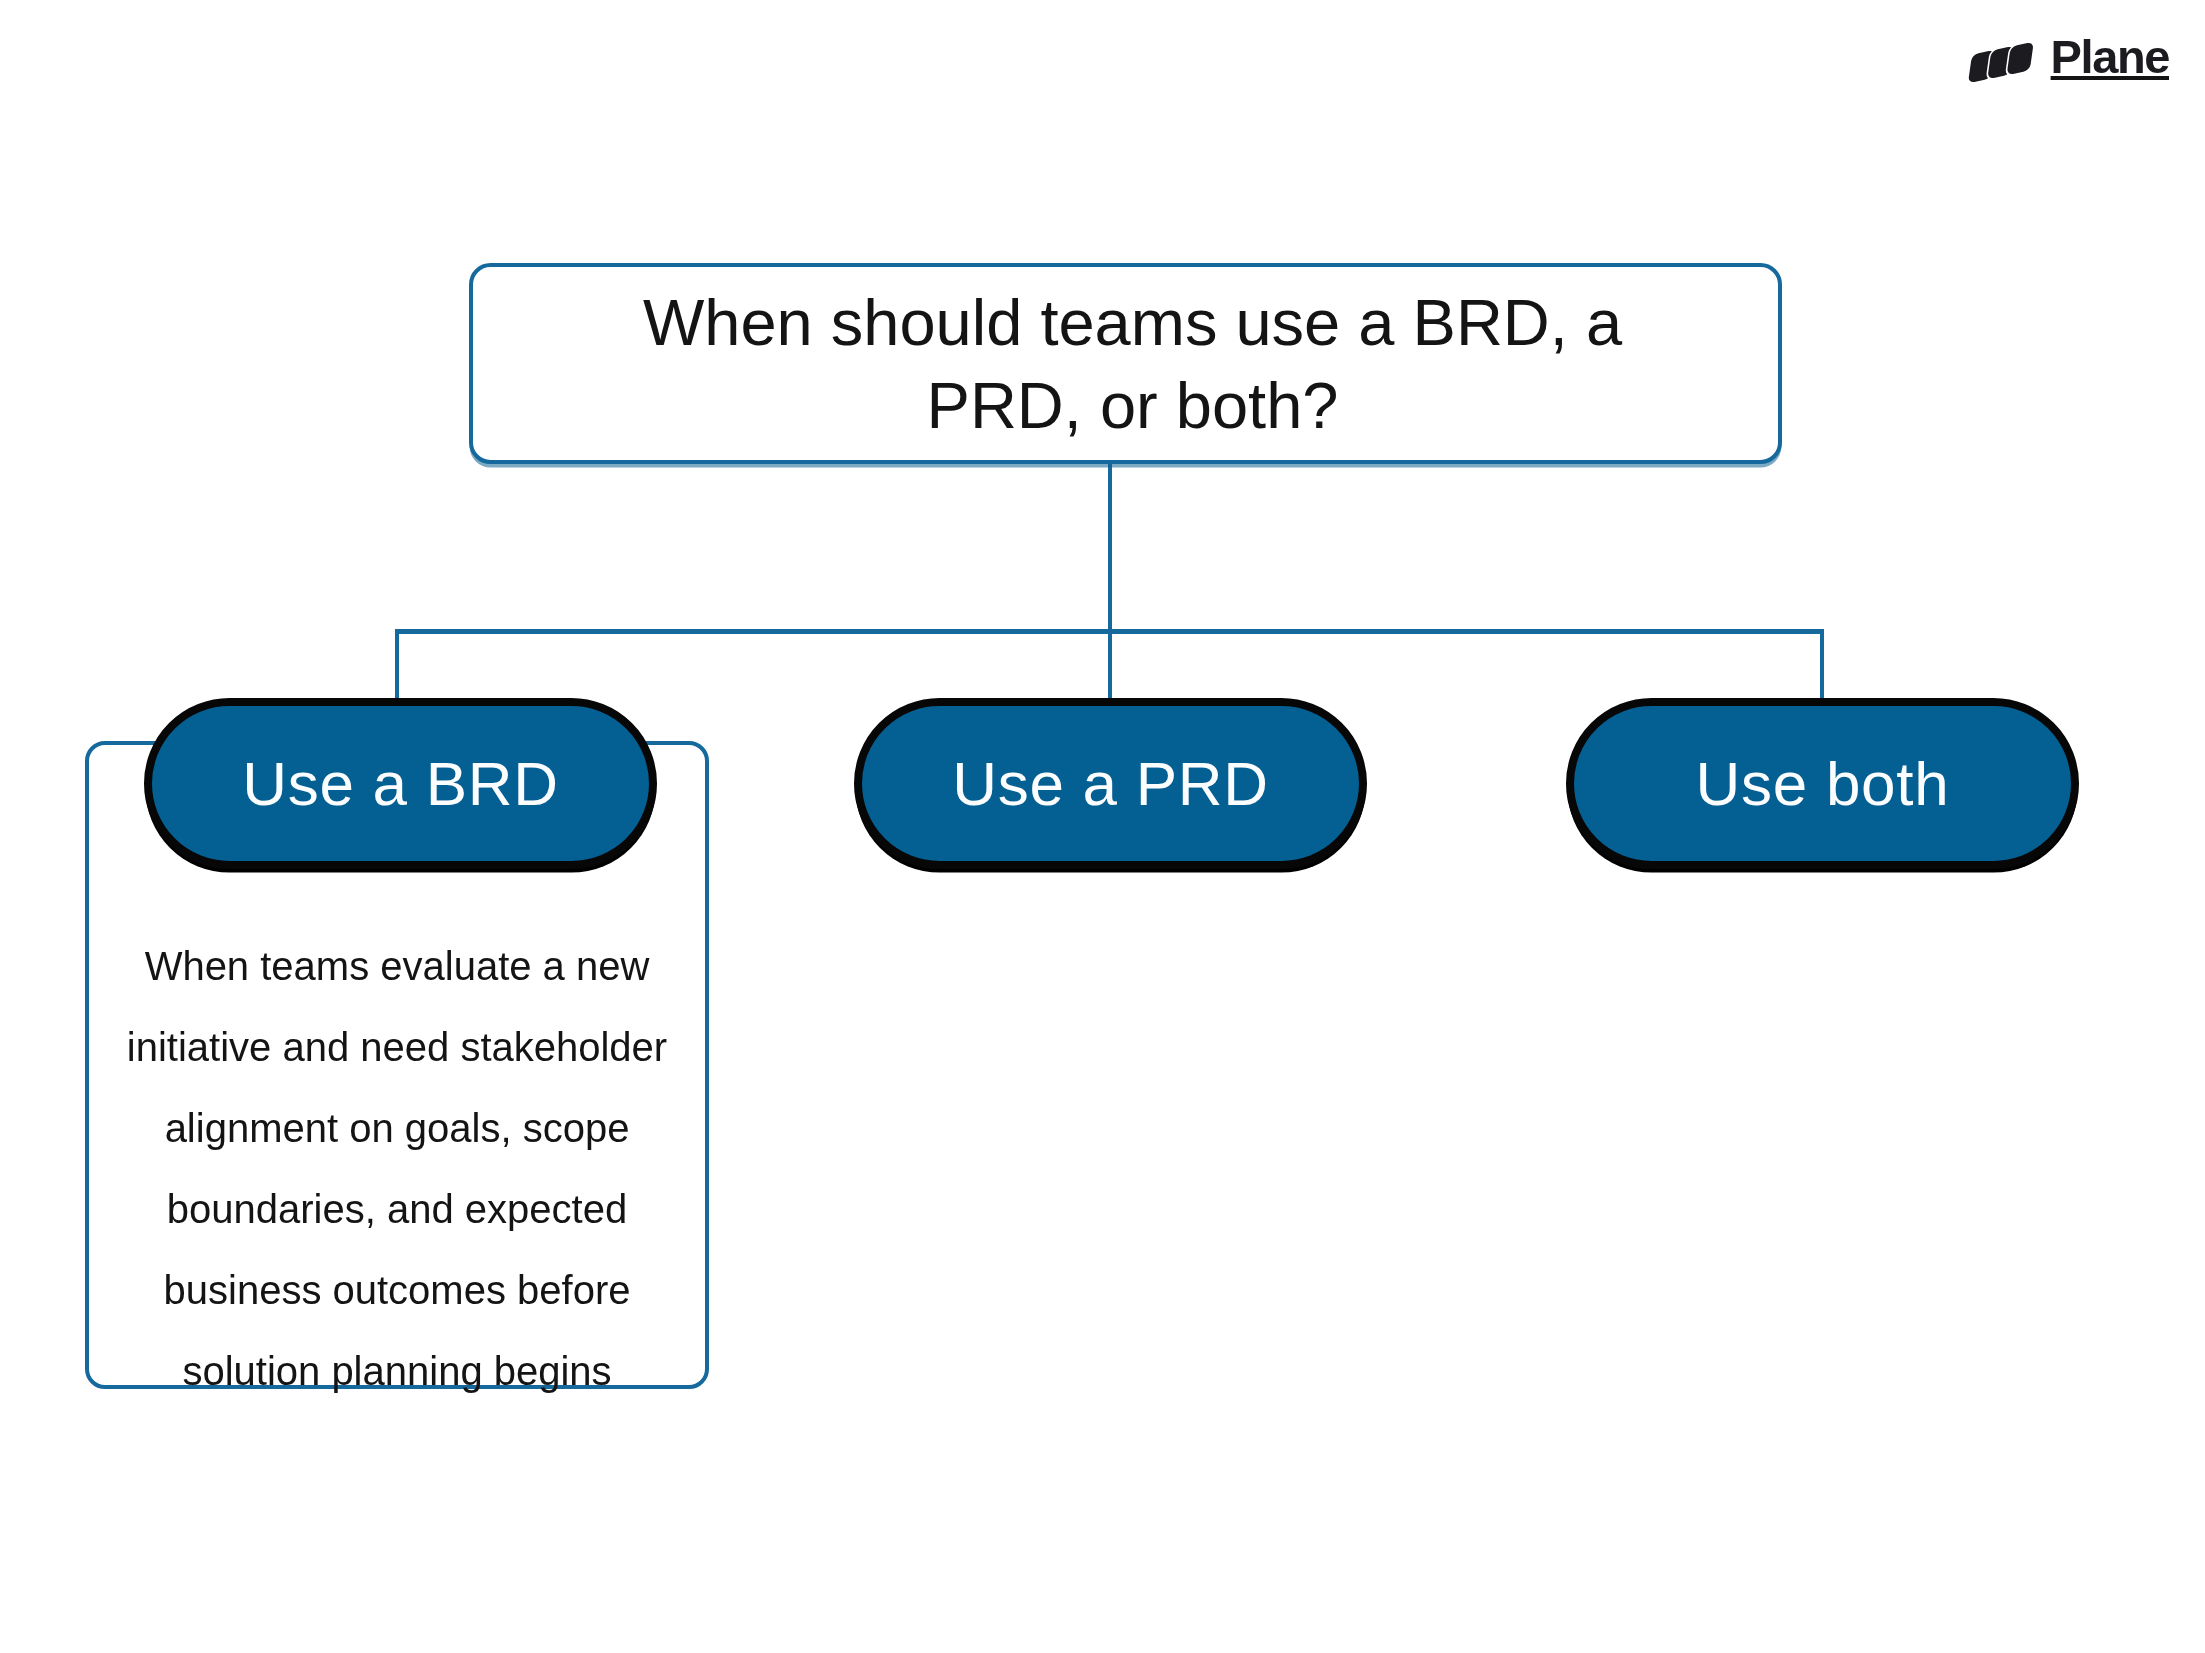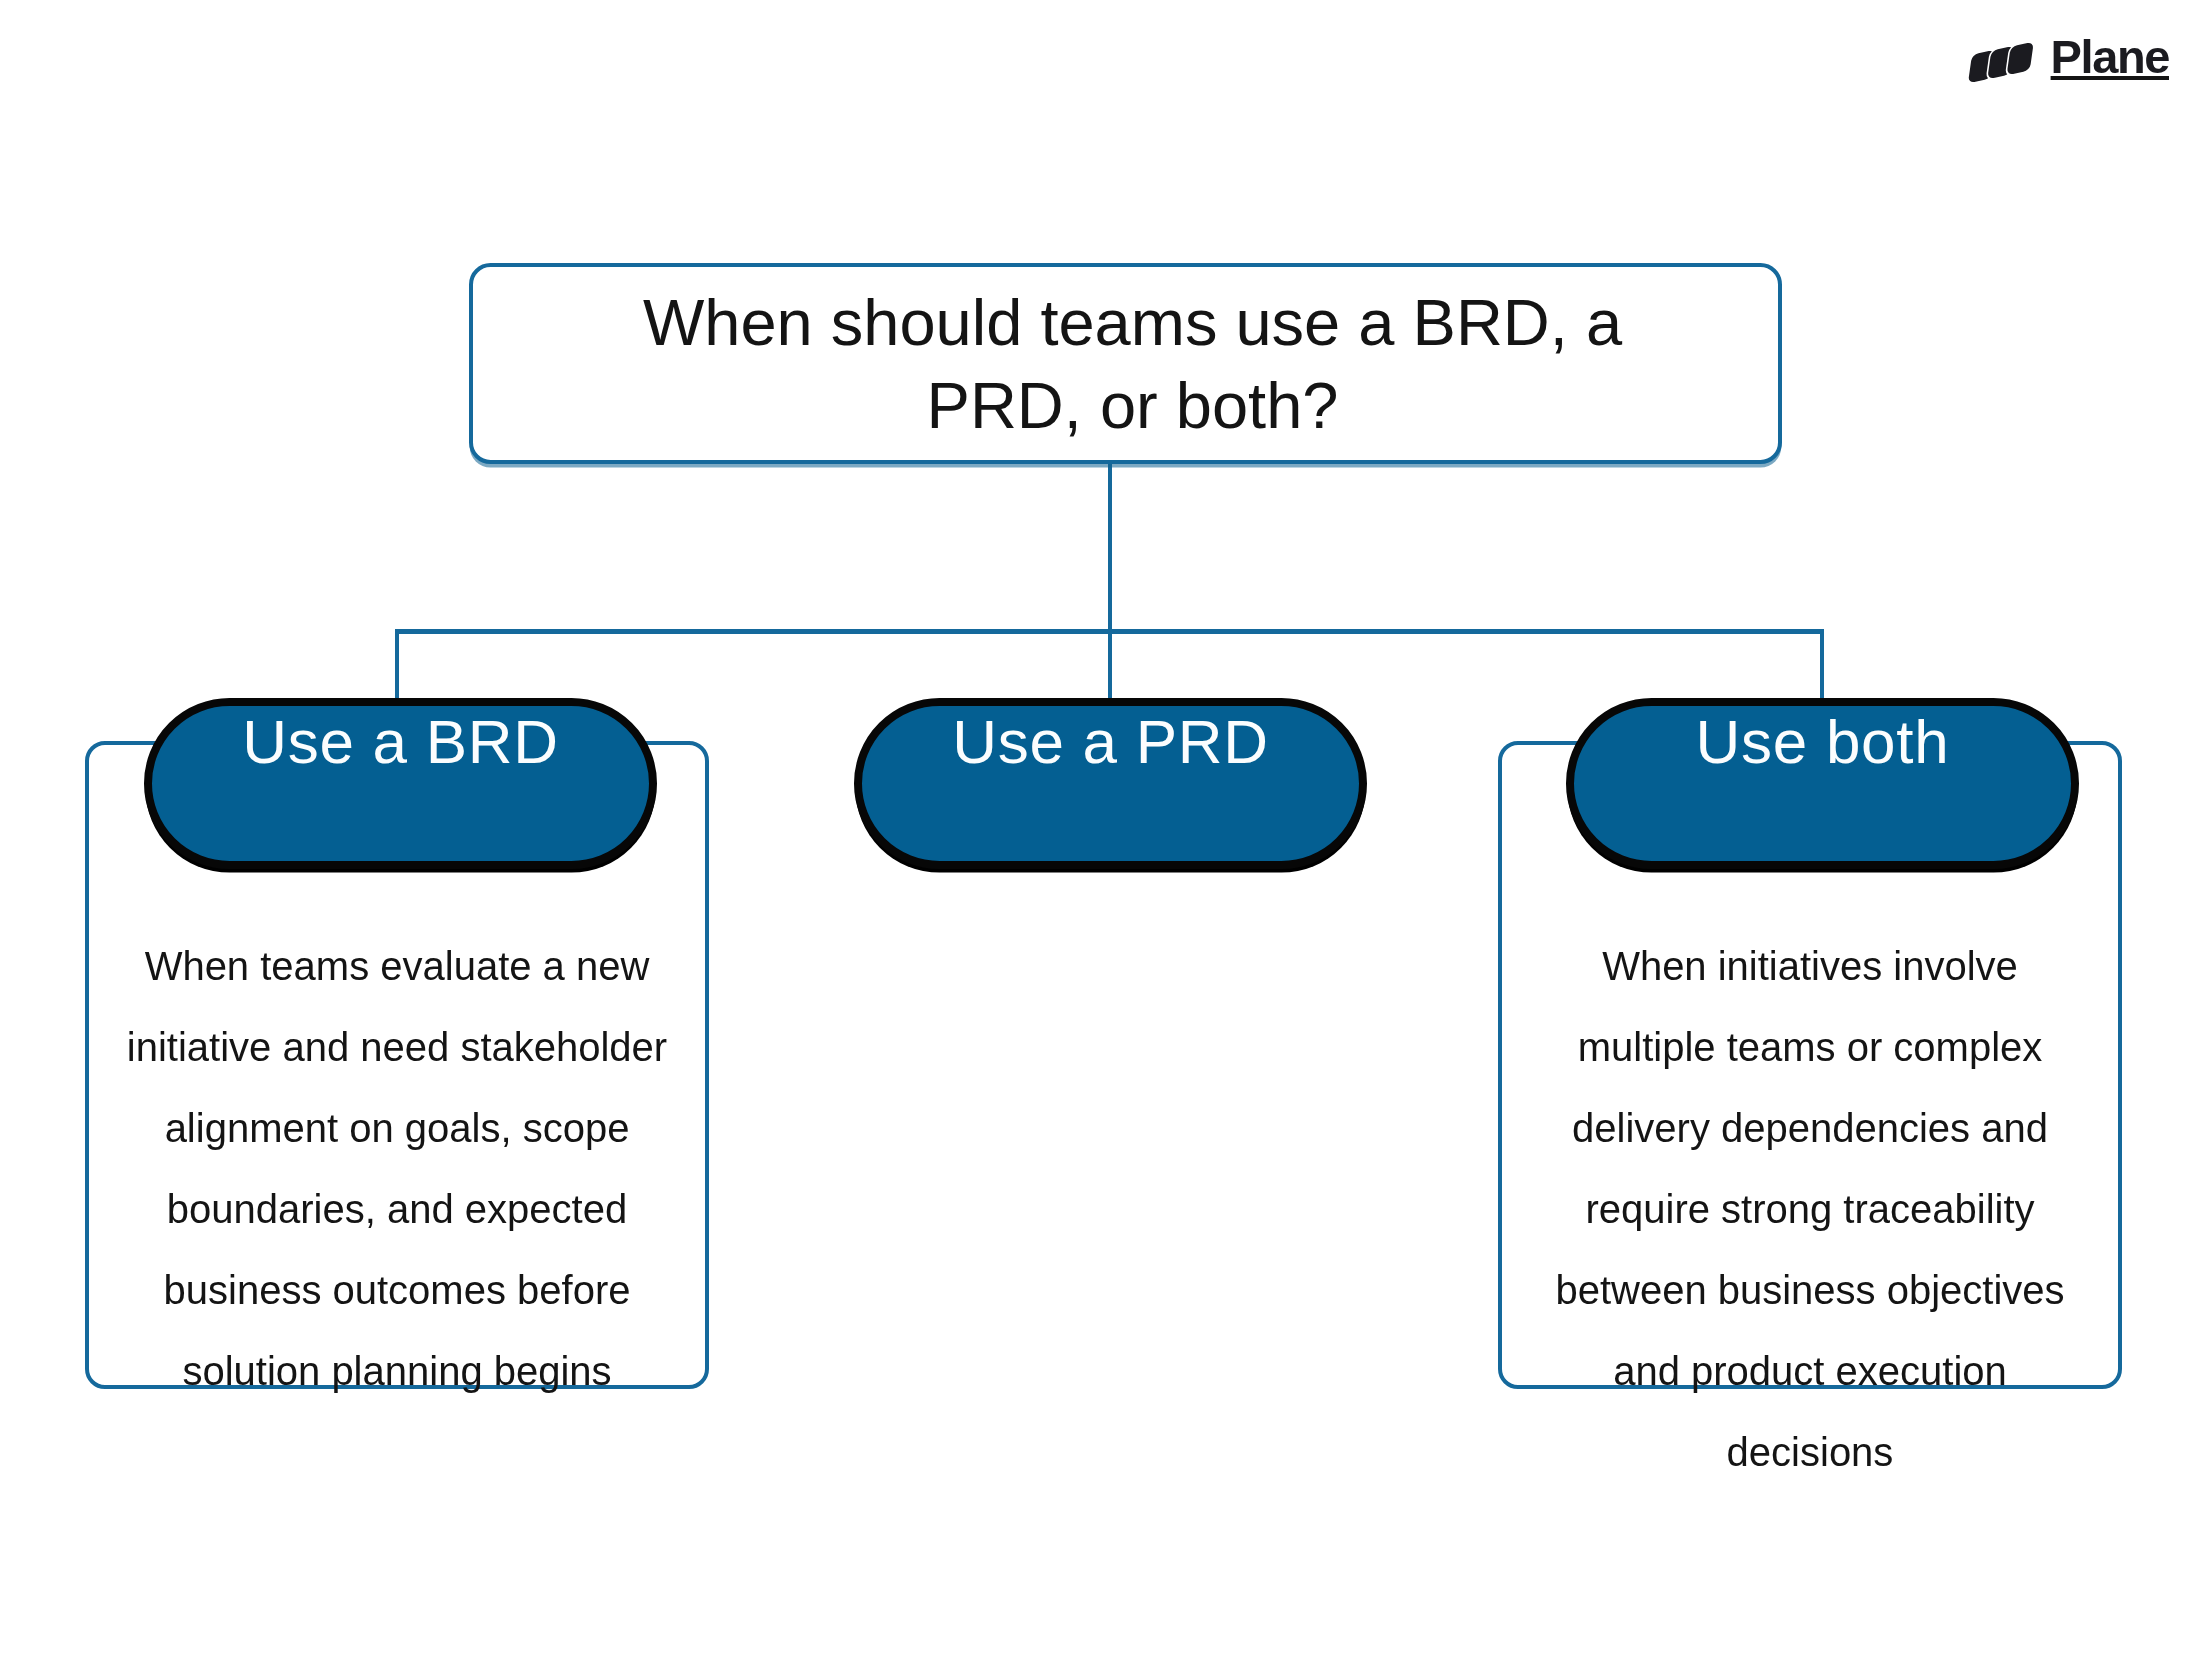--- a/index.html
+++ b/index.html
@@ -79,21 +79,21 @@
   }
 
   
   .pill{
     position:absolute;top:698px;width:513px;height:171px;
     box-sizing:border-box;
     background:var(--pill_fill);
     border:8.6px solid var(--pill_border);
     border-radius:86px;
     box-shadow:0 5px 0 -1.4px #000;
-    display:flex;align-items:flex-start;justify-content:center;
+    display:flex;align-items:center;justify-content:center;
     z-index:3;
   }
   .pill-1{left:144px;}
   .pill-2{left:854px;}
   .pill-3{left:1566px;}
   .pill-label{
     font-size:62px;
     color:var(--pill_text);
     letter-spacing:0.7px;
   }
@@ -127,21 +127,18 @@
     <div class="card-desc">When teams evaluate a new initiative and need stakeholder alignment on goals, scope boundaries, and expected business outcomes before solution planning begins</div>
   </div>
   <div class="pill pill-1">
     <span class="pill-label">Use a BRD</span>
   </div>
 
   <div class="pill pill-2">
     <span class="pill-label">Use a PRD</span>
   </div>
 
-  <div class="card card-3">
-    <div class="card-desc">When initiatives involve multiple teams or complex delivery dependencies and require strong traceability between business objectives and product execution decisions</div>
-  </div>
   <div class="pill pill-3">
     <span class="pill-label">Use both</span>
   </div>
 
 </div>
 
 
 </body></html>

